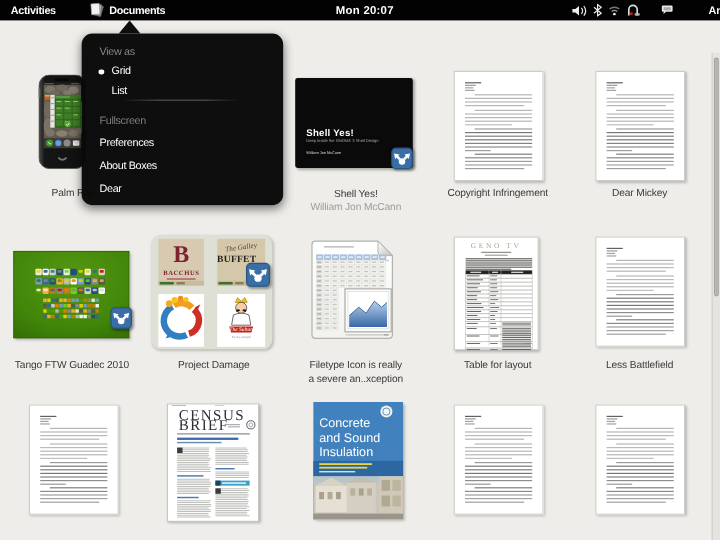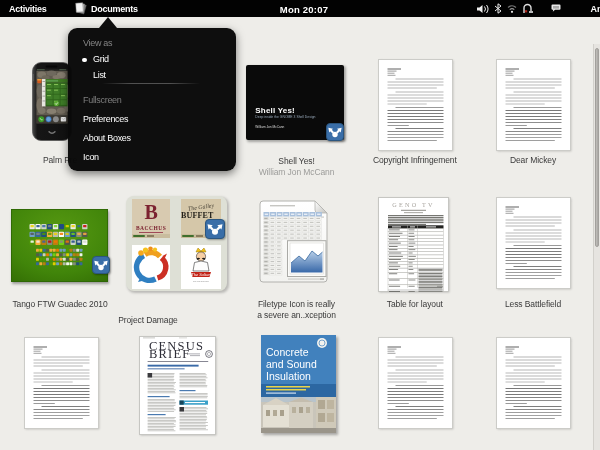--- a/index.html
+++ b/index.html
@@ -717,21 +717,21 @@
         <rect x="9.5" y="60" width="56.0" height="1" fill="#828282"></rect>
         <rect x="9.5" y="63" width="56.0" height="1" fill="#8e8e8e"></rect>
         <rect x="9.5" y="66" width="21.3" height="1" fill="#9a9a9a"></rect>
         <rect x="17.5" y="69" width="48.0" height="1" fill="#7e7e7e"></rect>
         <rect x="9.5" y="72" width="56.0" height="1" fill="#8a8a8a"></rect>
         <rect x="9.5" y="75" width="56.0" height="1" fill="#9e9e9e"></rect>
         <rect x="9.5" y="78" width="56.0" height="1" fill="#a2a2a2"></rect>
         <rect x="9.5" y="81" width="49.3" height="1" fill="#9e9e9e"></rect>
       </svg></div>
 <div style="position:absolute;left:0.0px;top:299px;width:120px;text-align:center;font-size:8.5px;font-weight:normal;color:#3a3a3a;letter-spacing:-0.1px;">Tango FTW Guadec 2010</div>
-<div style="position:absolute;left:118.2px;top:299px;width:120px;font-size:8.5px;font-weight:normal;color:#3a3a3a;letter-spacing:-0.1px;margin-top:16px;">Project Damage</div>
+<div style="position:absolute;left:118.2px;top:299px;width:120px;text-align:center;font-size:8.5px;font-weight:normal;color:#3a3a3a;letter-spacing:-0.1px;">Project Damage</div>
 <div style="position:absolute;left:236.5px;top:309.5px;width:120px;text-align:center;font-size:8.5px;font-weight:normal;color:#3a3a3a;letter-spacing:-0.1px;">a severe an..xception</div>
 <div style="position:absolute;left:236.5px;top:299px;width:120px;text-align:center;font-size:8.5px;font-weight:normal;color:#3a3a3a;letter-spacing:-0.1px;">Filetype Icon is really</div>
 <div style="position:absolute;left:473.0px;top:299px;width:120px;text-align:center;font-size:8.5px;font-weight:normal;color:#3a3a3a;letter-spacing:-0.1px;">Less Battlefield</div>
 <div style="position:absolute;left:354.8px;top:299px;width:120px;text-align:center;font-size:8.5px;font-weight:normal;color:#3a3a3a;letter-spacing:-0.1px;">Table for layout</div>
 <div style="position:absolute;left:23.5px;top:337px;width:75px;height:92px;box-shadow:1.2px 1.2px 2.2px rgba(0,0,0,0.22);"><svg width="75" height="92" viewBox="0 0 75 92" xmlns="http://www.w3.org/2000/svg">
         <rect x="0.5" y="0.5" width="74" height="91" fill="#ffffff" stroke="#ccccc8" stroke-width="1"></rect>
         <rect x="9.5" y="9.5" width="13.5" height="1" fill="#606060"></rect>
         <rect x="9.5" y="11.6" width="9" height="1" fill="#9a9a9a"></rect>
         <rect x="9.5" y="13.7" width="7" height="1" fill="#a2a2a2"></rect>
         <rect x="9.5" y="15.8" width="8" height="1" fill="#a2a2a2"></rect>
@@ -935,14 +935,14 @@
 <div style="position:absolute;left:68px;top:28px;width:168px;height:143px;background:rgba(9,9,9,0.98);border-radius:9px;box-shadow:0 3px 8px rgba(0,0,0,0.5);">
 <div style="position:absolute;left:31px;top:-11px;width:0;height:0;border-left:9px solid transparent;border-right:9px solid transparent;border-bottom:11px solid rgba(9,9,9,0.98);"></div>
       <div style="position:absolute;left:15px;top:10.3px;font-size:9px;letter-spacing:-0.3px;color:#858585;">View as</div>
       <div style="position:absolute;left:14px;top:29.5px;width:4.5px;height:4.5px;border-radius:50%;background:#fff;"></div>
       <div style="position:absolute;left:25px;top:26.3px;font-size:9px;letter-spacing:-0.3px;color:#fff;">Grid</div>
       <div style="position:absolute;left:25px;top:41.8px;font-size:9px;letter-spacing:-0.3px;color:#fff;">List</div>
       <div style="position:absolute;left:34px;top:55px;width:98px;height:1px;background:linear-gradient(to right,rgba(125,125,125,0),rgba(125,125,125,0.6) 30%,rgba(125,125,125,0.6) 70%,rgba(125,125,125,0));"></div>
       <div style="position:absolute;left:15px;top:66.8px;font-size:9px;letter-spacing:-0.3px;color:#7e7e7e;">Fullscreen</div>
       <div style="position:absolute;left:15px;top:85.8px;font-size:9px;letter-spacing:-0.3px;color:#fff;">Preferences</div>
       <div style="position:absolute;left:15px;top:104.8px;font-size:9px;letter-spacing:-0.3px;color:#fff;">About Boxes</div>
-      <div style="position:absolute;left:15px;top:124.3px;font-size:9px;letter-spacing:-0.3px;color:#fff;">Icon</div>
+      <div style="position:absolute;left:15px;top:124.3px;font-size:9px;letter-spacing:-0.3px;color:#fff;">Dear</div>
     </div>
 </div>
 </body></html>

